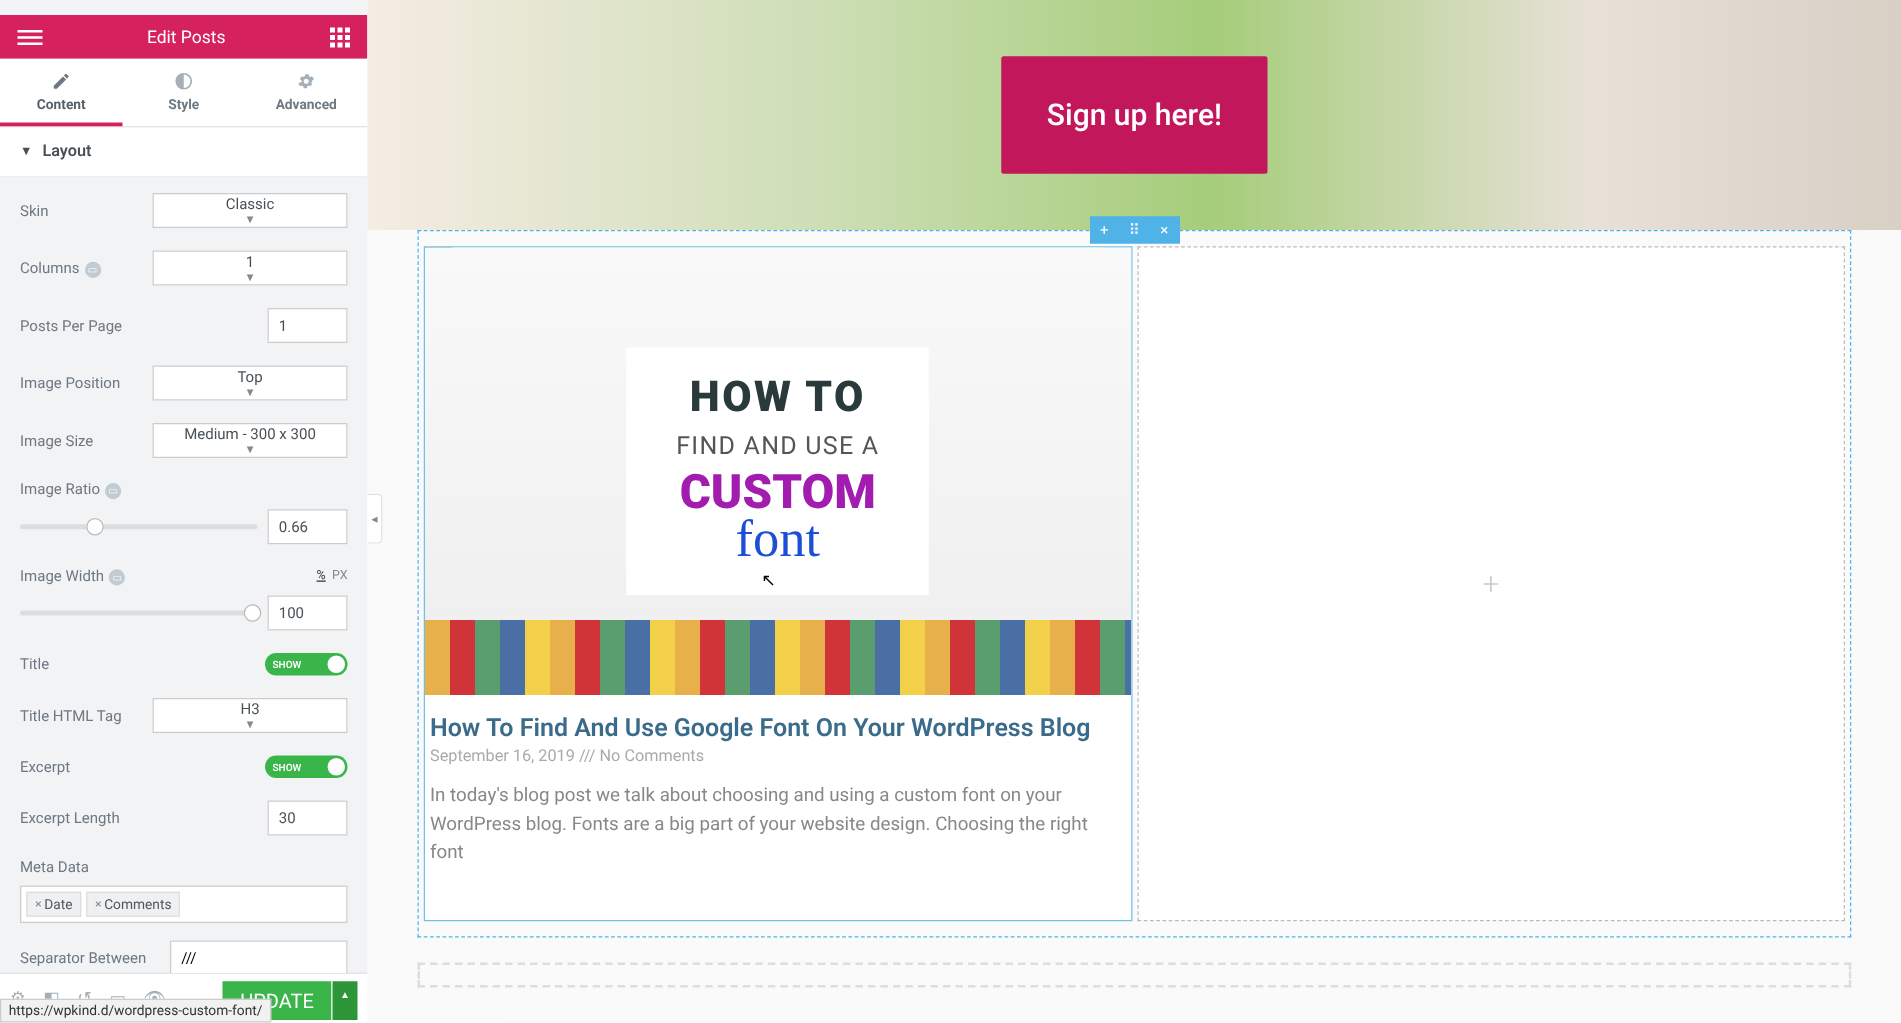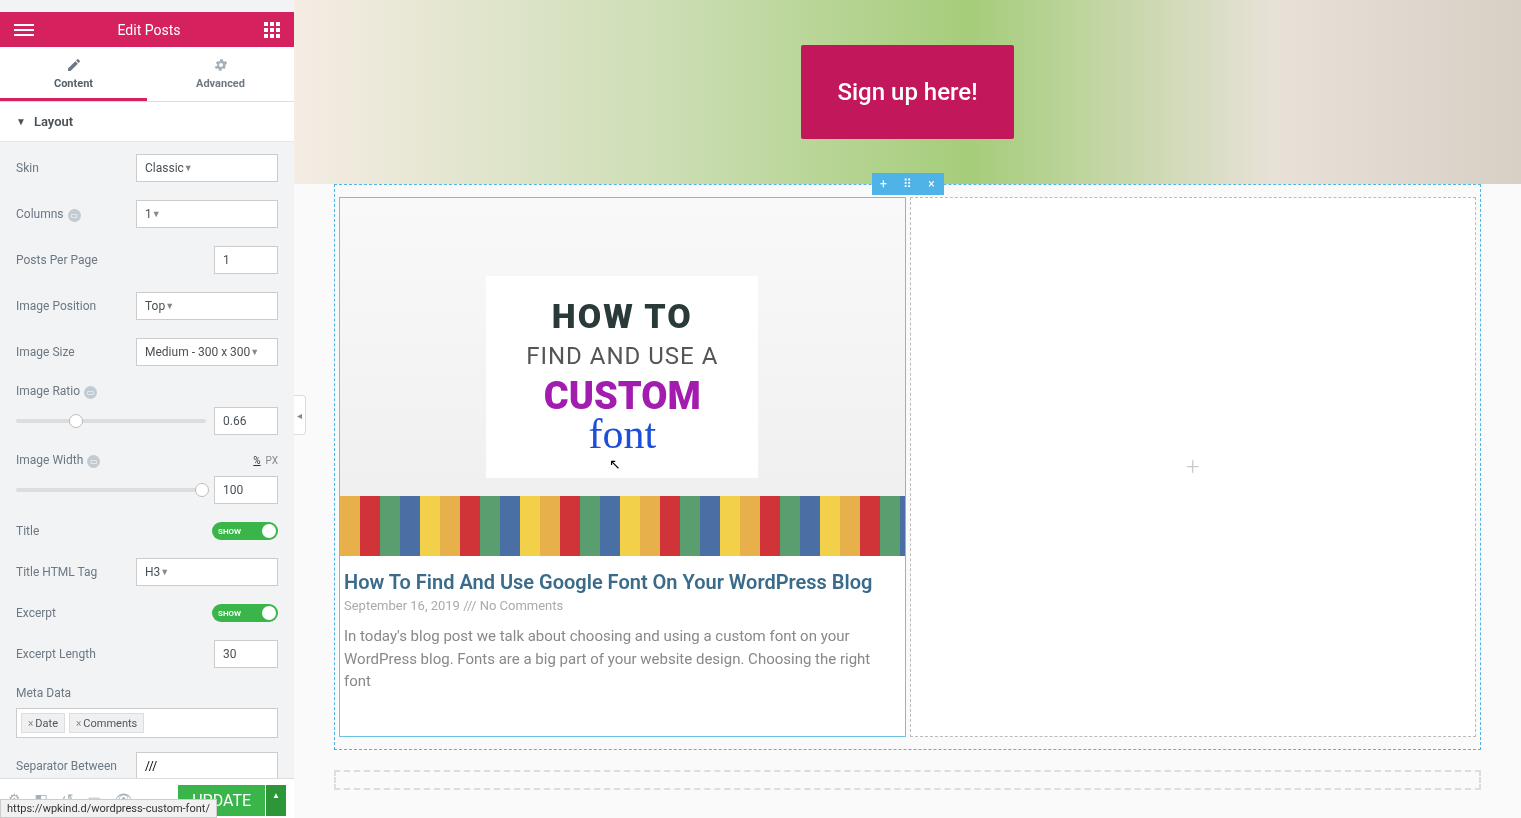--- a/index.html
+++ b/index.html
@@ -18,21 +18,21 @@
 .tab { flex: 1; text-align: center; padding: 10px 0 8px; font-size: 11px; color: #6d7882; cursor: pointer; border-bottom: 3px solid transparent; }
 .tab.active { border-bottom-color: #d5215e; color: #556068; }
 .tab-icon { display: block; margin: 0 auto 4px; width: 16px; height: 16px; }
 
 .section-header { display: flex; align-items: center; padding: 12px 16px; font-size: 13px; font-weight: 600; color: #495157; cursor: pointer; background:#fff; border-bottom:1px solid #e6e9ec;}
 .section-header .caret { margin-right: 8px; font-size:10px;}
 
 .controls { padding: 12px 16px; overflow-y: auto; flex: 1; }
 .control-row { display: flex; align-items: center; justify-content: space-between; margin-bottom: 18px; font-size: 12px; color: #6d7882; }
 .control-row label { flex: 1; }
-.select { width: 142px; height: 28px; border: 1px solid #ccc; background: #fff; padding: 0 8px; font-size: 12px; display: flex; align-items: center; justify-content: flex-start; cursor: pointer; color:#495157;}
+.select { width: 156px; height: 28px; border: 1px solid #ccc; background: #fff; padding: 0 8px; font-size: 12px; display: flex; align-items: center; justify-content: center; cursor: pointer; color:#495157;flex-direction:column;}
 .select .arrow { font-size: 9px; color: #888; }
 .num-input { width: 64px; height: 28px; border: 1px solid #ccc; padding: 0 8px; font-size: 12px; background:#fff; color:#495157;}
 .slider-row { margin-bottom: 18px; }
 .slider-label-row { display:flex; justify-content:space-between; align-items:center; font-size:12px; color:#6d7882; margin-bottom:8px;}
 .slider-wrap { display:flex; align-items:center; gap:8px; }
 .slider-track { flex:1; height:4px; background:#ddd; position:relative; border-radius:2px; }
 .slider-thumb { position:absolute; top:-5px; width:14px; height:14px; background:#fff; border:1px solid #bbb; border-radius:50%; }
 .responsive-icon { width:13px; height:13px; border-radius:50%; background:#c2cbd2; display:inline-flex; align-items:center; justify-content:center; font-size:8px; color:#fff; margin-left:4px;}
 .unit-toggle { font-size:10px; color:#888; }
 .unit-toggle .active { color:#333; text-decoration:underline;}
@@ -68,21 +68,21 @@
 .row { display:flex; gap:4px; padding:12px 4px; }
 .col { flex:1; border:1px dashed #bbb; position:relative; min-height:540px; background:#fff;}
 .col.selected { border:1px solid #6ec1e4;}
 .col-handle { position:absolute; top:0; left:0; width:22px; height:22px; background:#555; color:#fff; display:flex; align-items:center; justify-content:center; font-size:10px; cursor:pointer;}
 .widget-handle { position:absolute; top:0; right:0; width:22px; height:22px; background:#6ec1e4; color:#fff; display:flex; align-items:center; justify-content:center; font-size:11px; cursor:pointer;}
 
 .post-card { padding:0;}
 .post-img { height:358px; background: linear-gradient(180deg, #f9f9f9, #eee); position:relative; display:flex; align-items:center; justify-content:center; overflow:hidden;}
 .post-img-inner { text-align:center; background:#fff; padding:20px 40px; position:relative; z-index:2;}
 .post-img-inner .l1 { font-size:34px; font-weight:900; color:#2a3a3a; letter-spacing:2px;}
-.post-img-inner .l2 { font-size:24px; color:#555; margin-top:6px; letter-spacing:1px;}
+.post-img-inner .l2 { font-size:20px; color:#555; margin-top:6px; letter-spacing:1px;}
 .post-img-inner .l3 { font-size:38px; font-weight:900; color:#a21caf; margin-top:4px;}
 .post-img-inner .l4 { font-family: cursive; font-size:42px; color:#1d4ed8; margin-top:-8px;}
 .blocks { position:absolute; bottom:0; left:0; right:0; height:60px; background: repeating-linear-gradient(90deg, #e8b04a 0 20px, #d13438 20px 40px, #5a9e6f 40px 60px, #4a6fa5 60px 80px, #f2d04a 80px 100px);}
 
 .post-body { padding:14px 4px;}
 .post-title { font-size:20px; font-weight:600; color:#3a6b8a; margin-bottom:4px;}
 .post-meta { font-size:13px; color:#aaa; margin-bottom:12px;}
 .post-excerpt { font-size:15px; color:#888; line-height:1.5; margin-bottom:12px;}
 .read-more { font-size:14px; color:#c45a7c;}
 
@@ -116,20 +116,26 @@
         <span></span>
       </div>
   </div>
 
   <div class="tabs">
     <div class="tab active">
       <svg class="tab-icon" viewBox="0 0 24 24" fill="#6d7882">
           <path d="M3 17.25V21h3.75L17.81 9.94l-3.75-3.75L3 17.25zM20.71 7.04a1 1 0 000-1.41l-2.34-2.34a1 1 0 00-1.41 0l-1.83 1.83 3.75 3.75 1.83-1.83z"></path>
         </svg>
       <span>Content</span>
+    </div>
+    <div class="tab">
+      <svg class="tab-icon" viewBox="0 0 24 24" fill="#a4afb7">
+          <path d="M12 2a10 10 0 100 20 10 10 0 000-20zm0 18V4a8 8 0 010 16z"></path>
+        </svg>
+      <span>Style</span>
     </div>
     <div class="tab">
       <svg class="tab-icon" viewBox="0 0 24 24" fill="#a4afb7">
           <path d="M19.14 12.94a7.07 7.07 0 000-1.88l2.03-1.58-2-3.46-2.39.96a7.03 7.03 0 00-1.62-.94l-.36-2.54h-4l-.36 2.54c-.57.23-1.11.54-1.62.94l-2.39-.96-2 3.46 2.03 1.58a7.07 7.07 0 000 1.88L2.43 14.5l2 3.46 2.39-.96c.51.4 1.05.71 1.62.94l.36 2.54h4l.36-2.54c.57-.23 1.11-.54 1.62-.94l2.39.96 2-3.46-2.03-1.56zM12 15a3 3 0 110-6 3 3 0 010 6z"></path>
         </svg>
       <span>Advanced</span>
     </div>
   </div>
 
   <div class="section-header">

